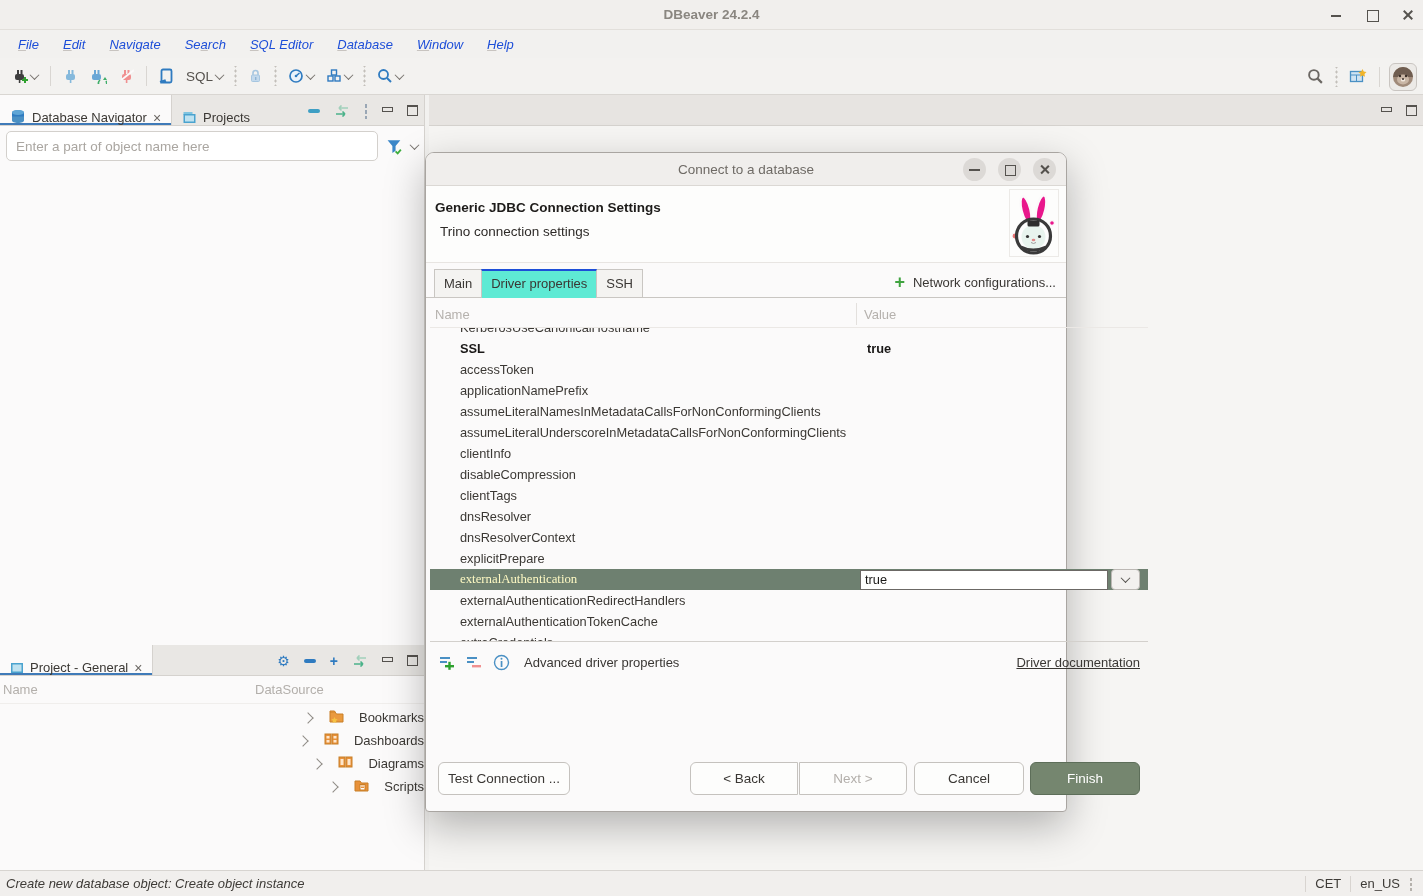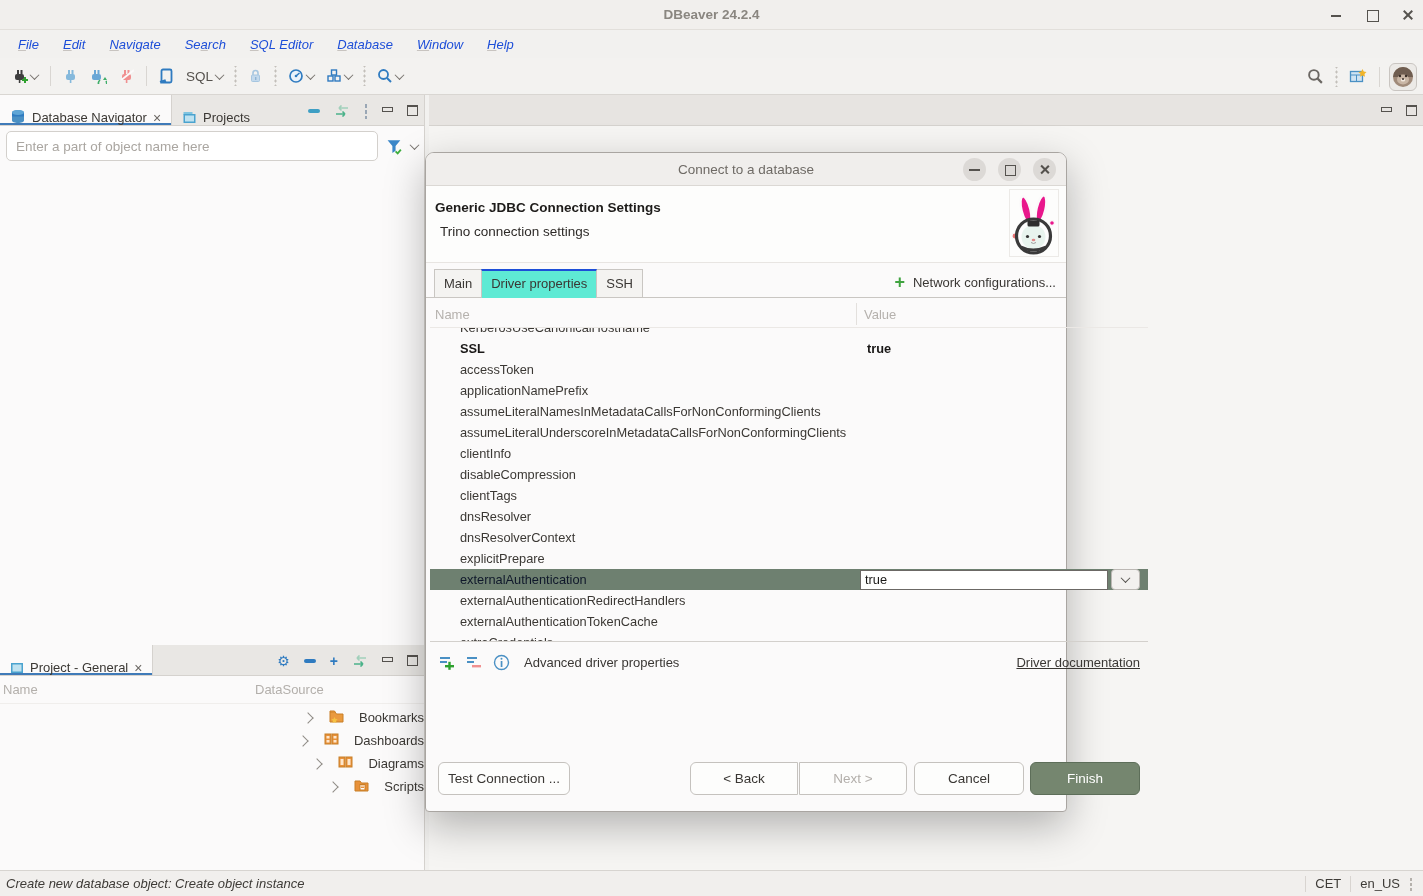--- a/index.html
+++ b/index.html
@@ -100,21 +100,21 @@
 
   .prop-table { position:absolute; left:4px; top:148px; width:718px; }
   .pt-header { height:27px; display:flex; align-items:center; color:#b5b1ad; border-bottom:1px solid #ebe8e5; position:relative; font-size:13px; }
   .pt-header .vdiv { position:absolute; left:426px; top:2px; bottom:2px; width:1px; background:#e3e0dd; }
   .pt-rows { height:314px; overflow:hidden; border-bottom:1px solid #d3d0cc; }
   .prop-row { height:21px; display:flex; align-items:center; font-size:12.8px; color:#3b3834; cursor:pointer; }
   .prop-row .pname { width:430px; padding-left:30px; white-space:nowrap; overflow:hidden; }
   .prop-row .pval { padding-left:7px; white-space:nowrap; }
   .prop-row.bold { font-weight:bold; color:#1a1817; }
   .prop-row.selected { background:#6e8070; color:#fff; }
-  .prop-row.selected .pname { color:#0f172a; }
+  .prop-row.selected .pname { color:#fef9c3;font-family:Liberation Serif, serif; }
   .val-editor { display:flex; align-items:center; height:21px; }
   .val-input { width:248px; height:20px; border:1px solid #6b6865; background:#fff; color:#1a1817; font-size:12.8px; padding:0 4px; font-family:inherit; outline:none; }
   .val-drop { width:29px; height:21px; margin-left:3px; background:#f3f1ef; border:1px solid #bcb8b4; border-radius:4px; display:flex; align-items:center; justify-content:center; cursor:pointer; }
   .val-drop .chev { border-color:#55524e; }
 
   .props-toolbar { position:absolute; left:4px; top:493px; width:718px; height:32px; display:flex; align-items:center; gap:10px; padding-left:9px; }
   .adv-label { color:#3a3734; margin-left:4px; }
   .doc-link { position:absolute; right:8px; color:#3a3734; text-decoration:underline; cursor:pointer; }
 
   .dlg-buttons { position:absolute; left:0; bottom:12px; width:100%; height:37px; }

